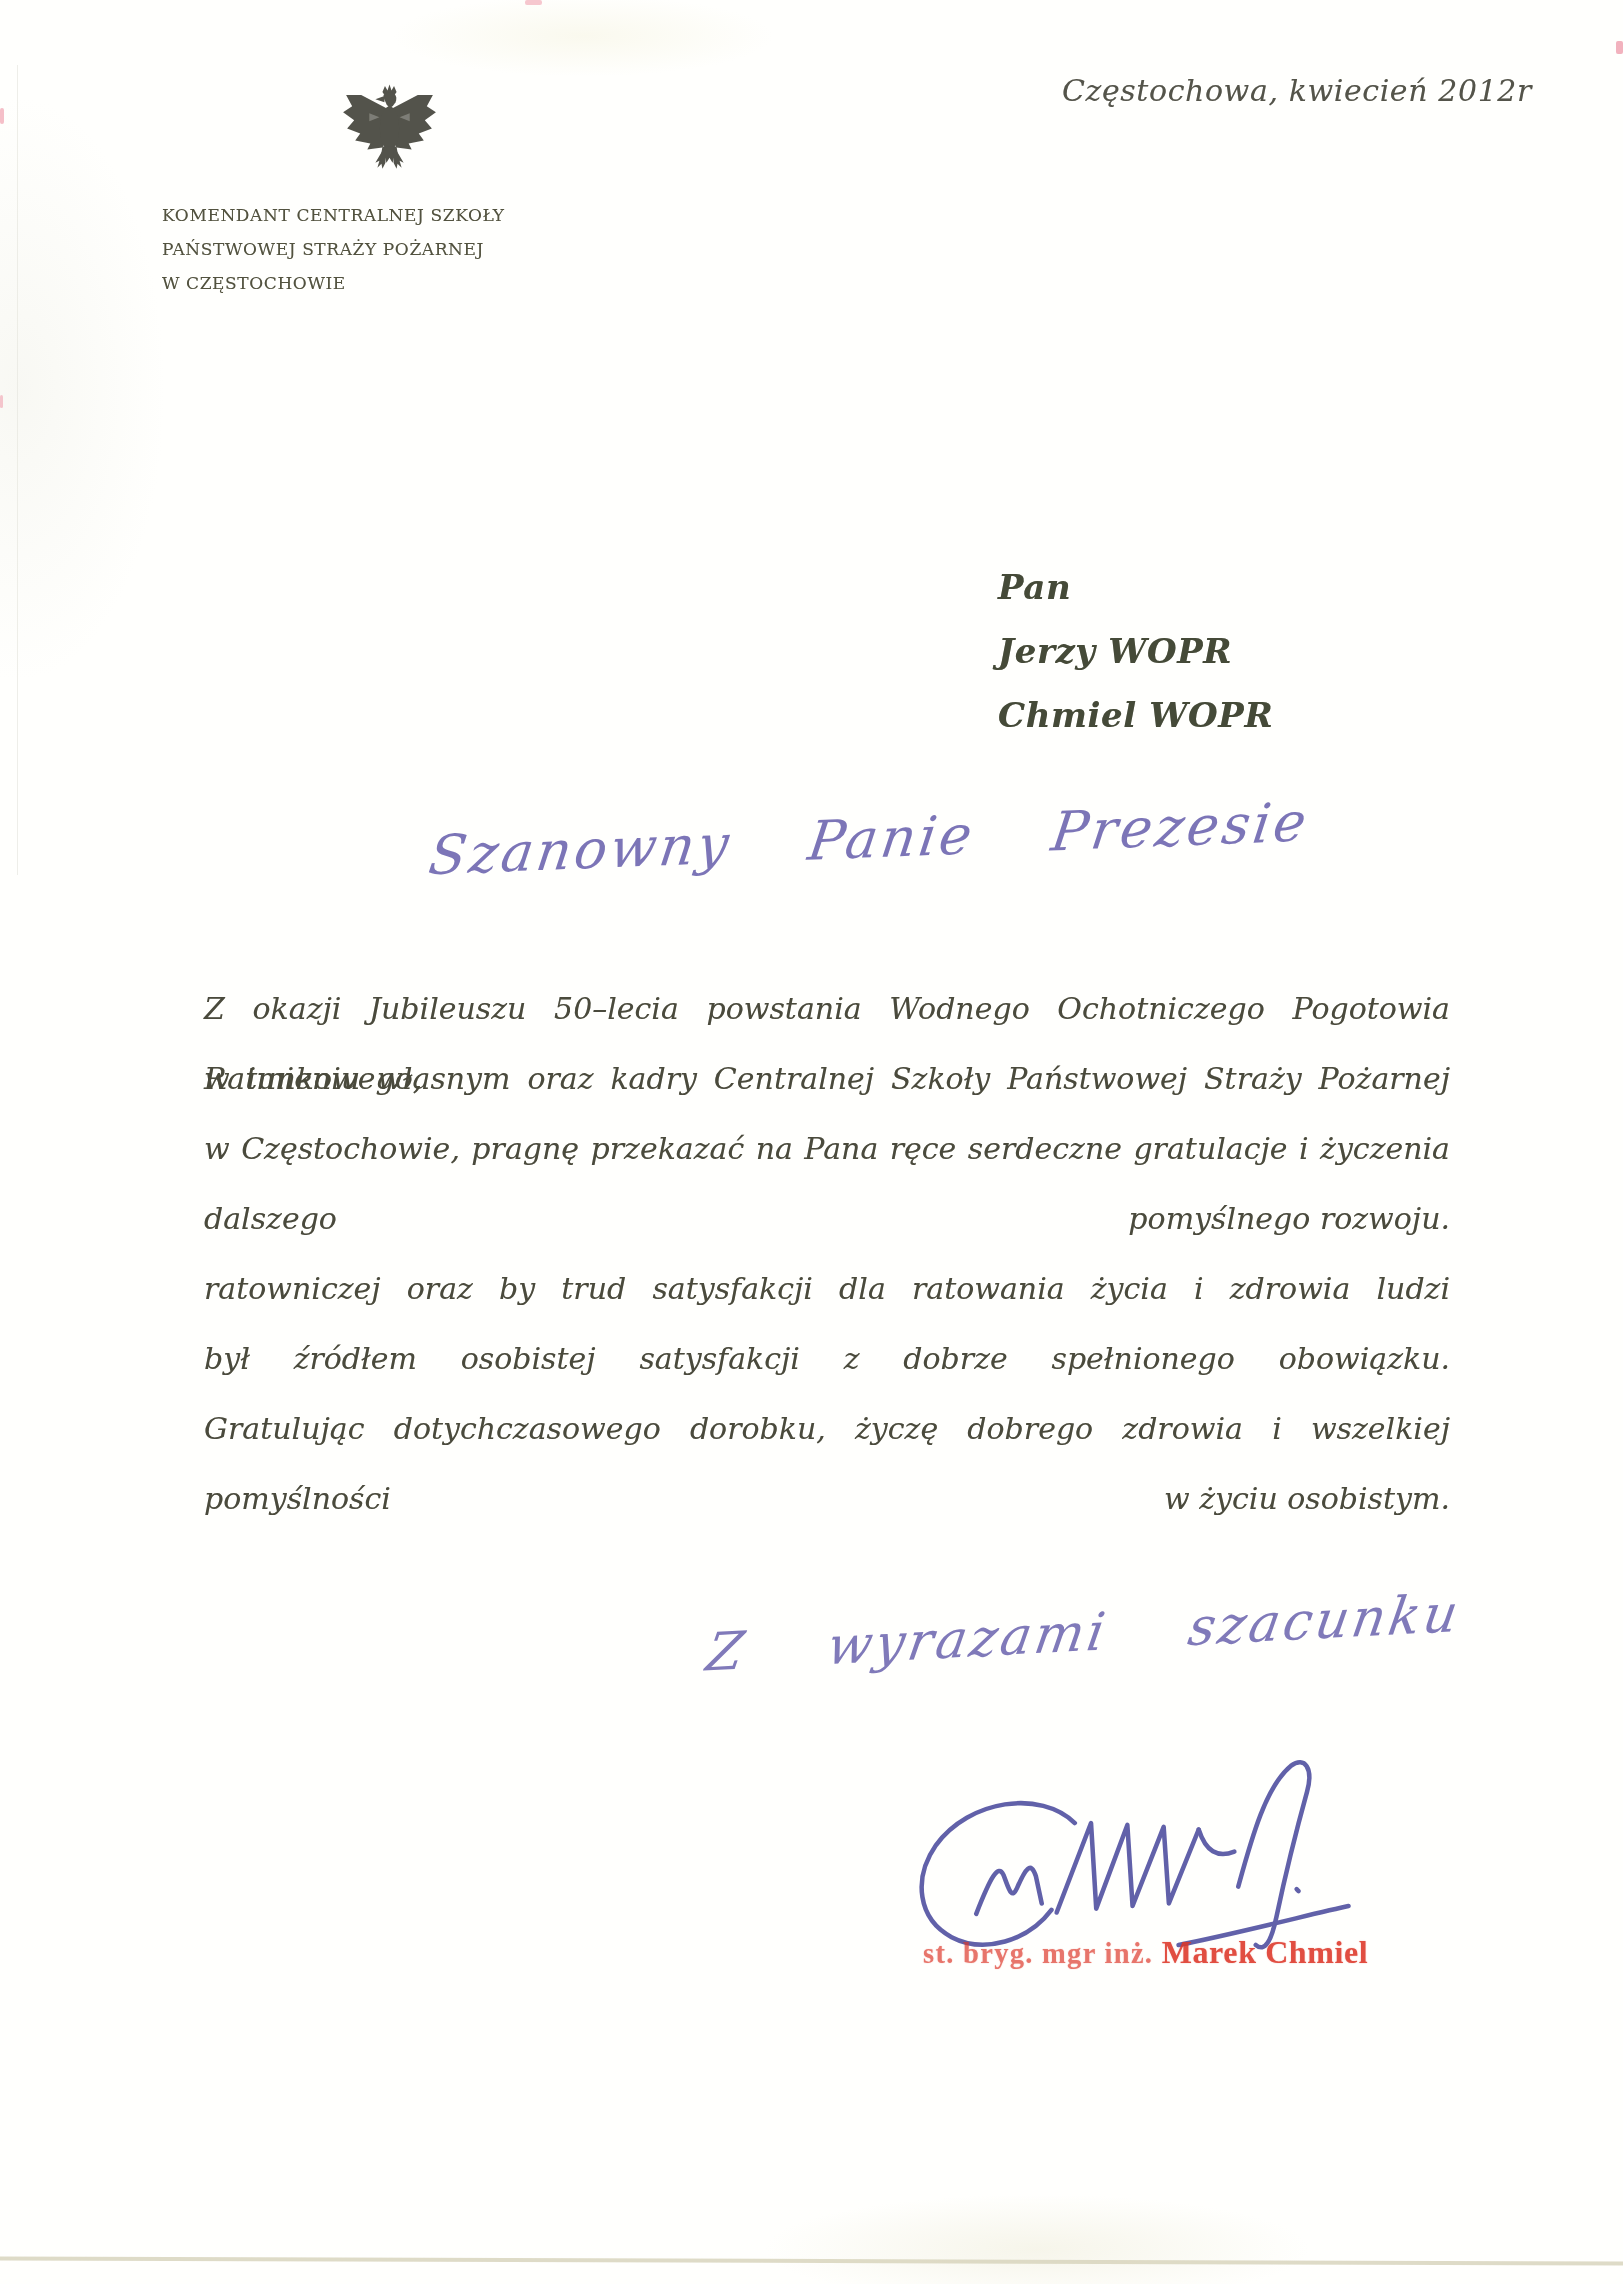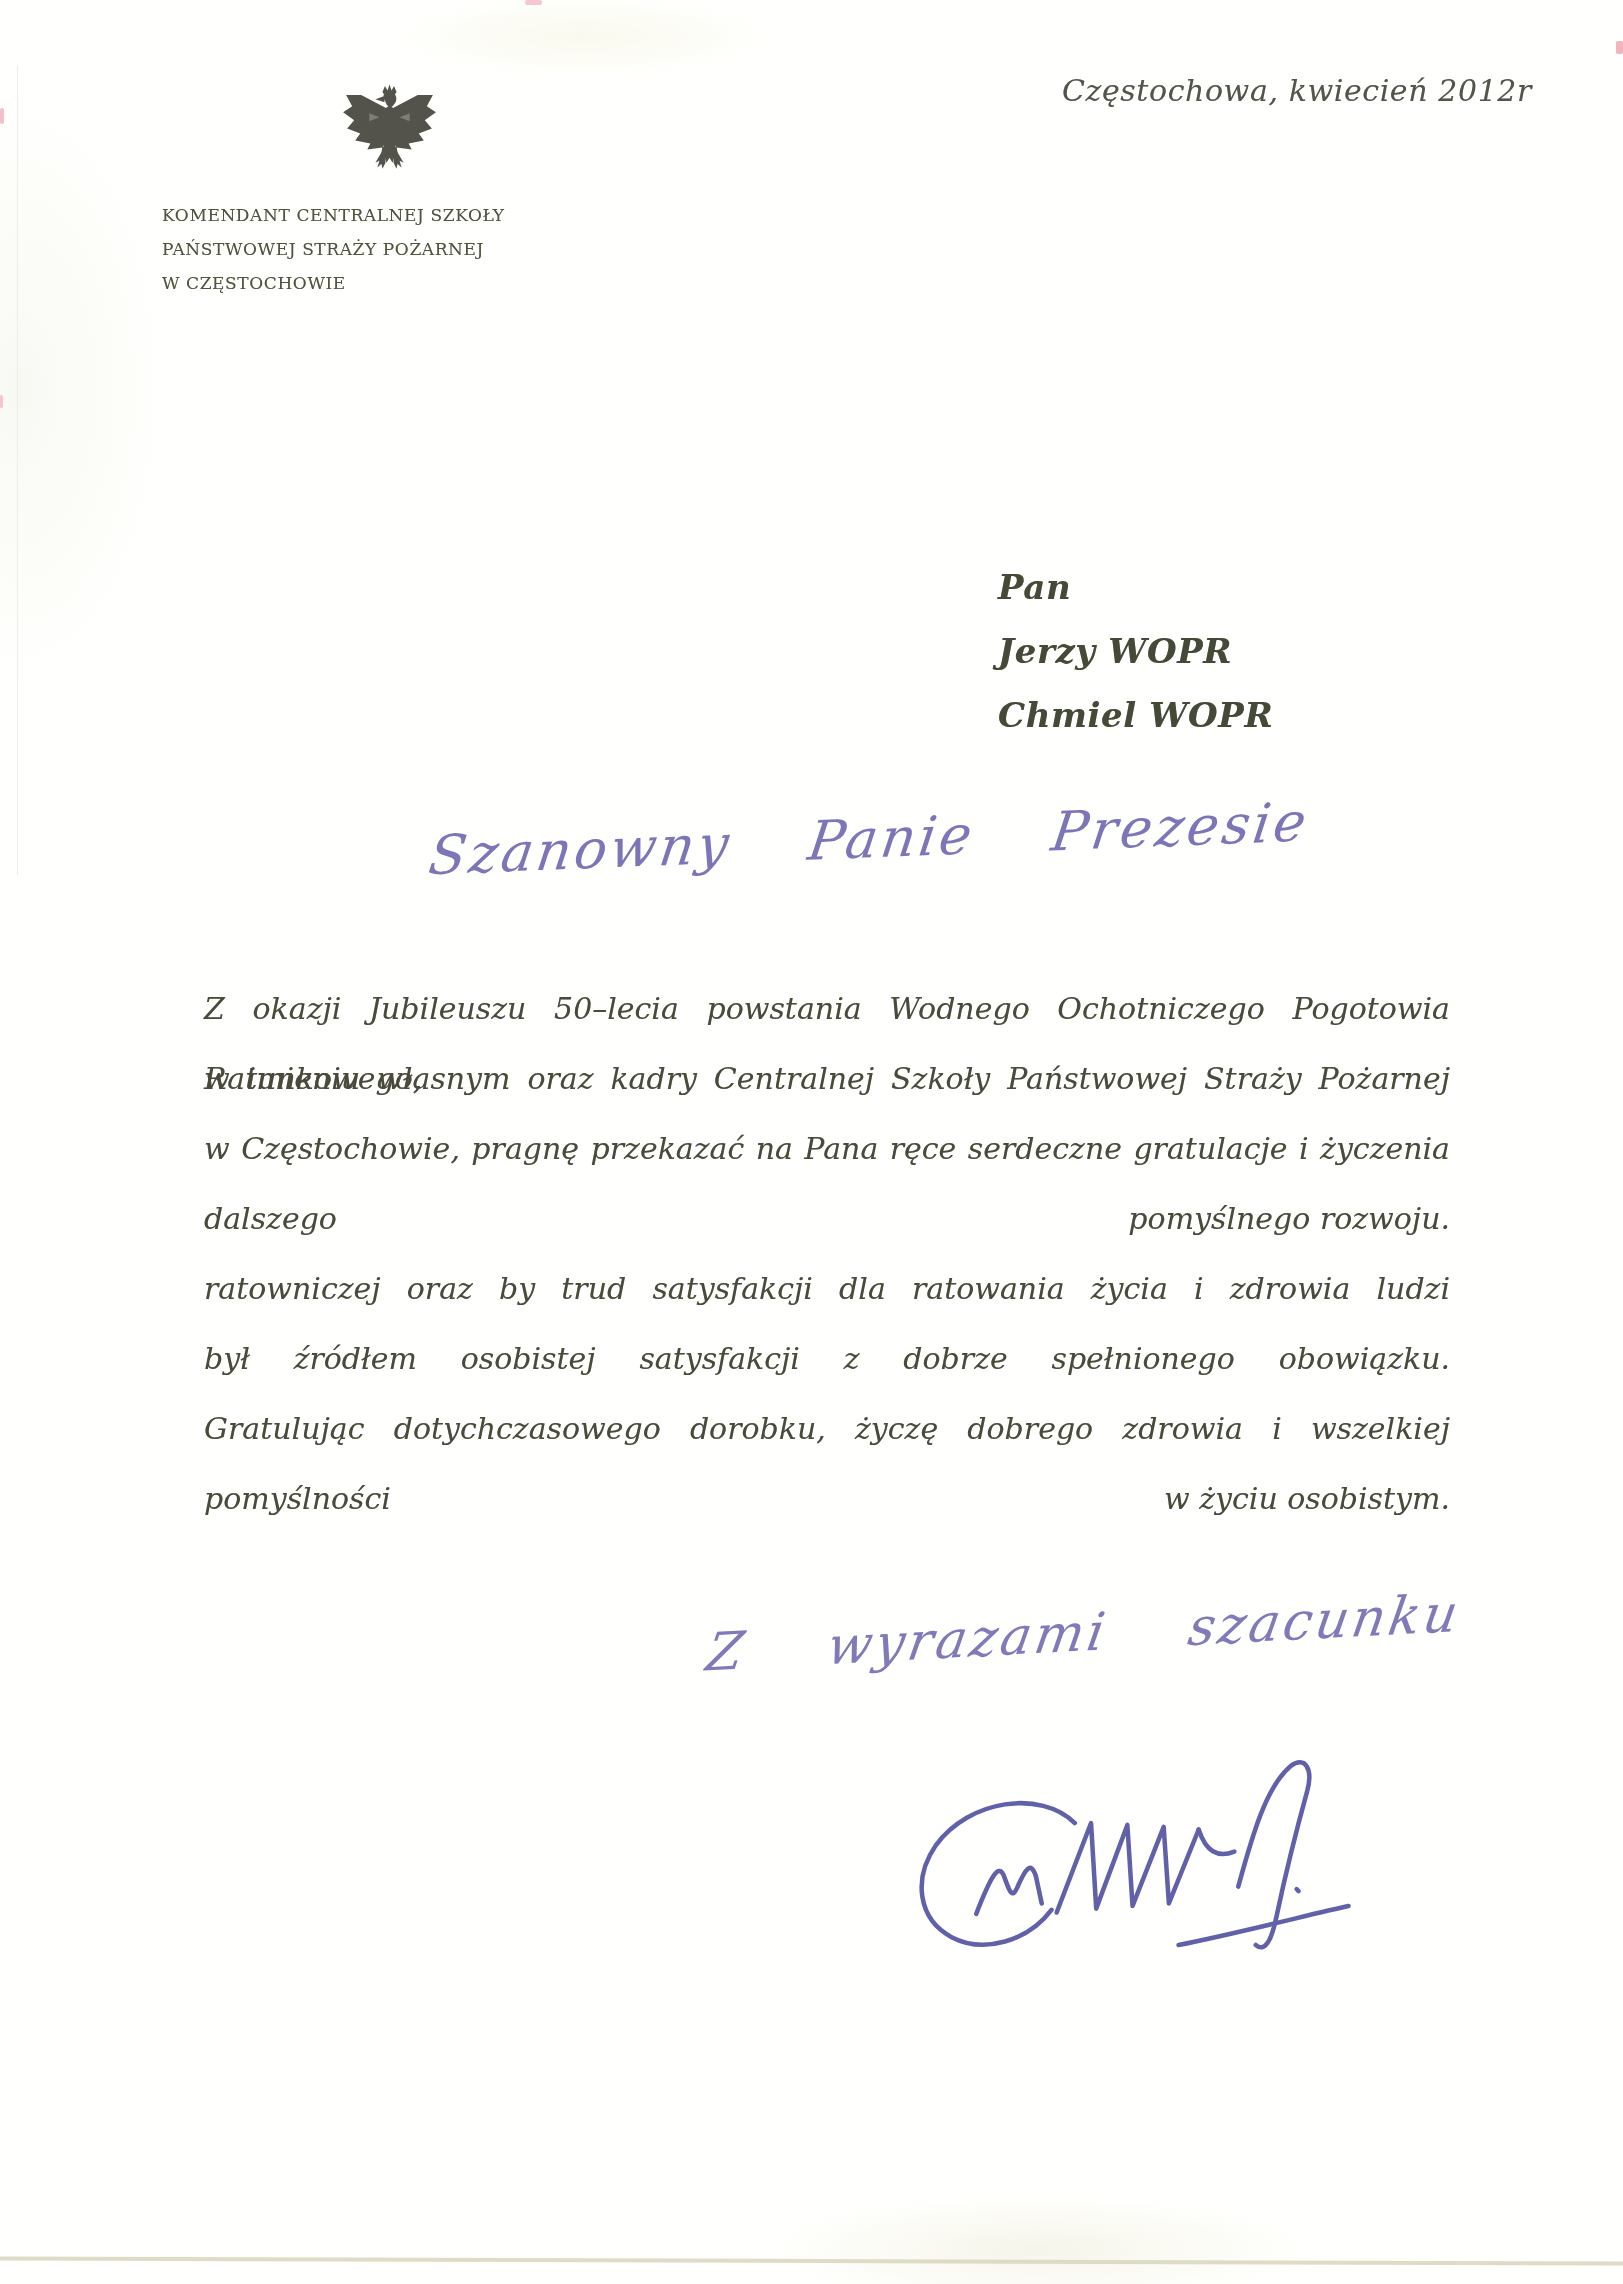--- a/index.html
+++ b/index.html
@@ -186,20 +186,24 @@
       <path d="M459,124 C470,158 488,168 514,158"></path>
 
       <path d="M520,212 C540,140 562,58 601,26 C623,10 636,30 626,66 C611,120 593,192 579,258 C571,296 561,314 547,302"></path>
 
       <path d="M428,302 C520,284 642,252 690,242"></path>
 
       <path d="M610,216 L613,219"></path>
     </g>
   </svg>
 
+  <div class="stamp">
+    <span class="stamp-prefix">st. bryg. mgr inż.</span>
+    <span class="stamp-name">Marek Chmiel</span>
+  </div>
 
   <div class="edge-line"></div>
   <div class="scan-vline"></div>
   <div class="pink a1"></div>
   <div class="pink a2"></div>
   <div class="pink a3"></div>
   <div class="pink a4"></div>
 
 </div>
 

